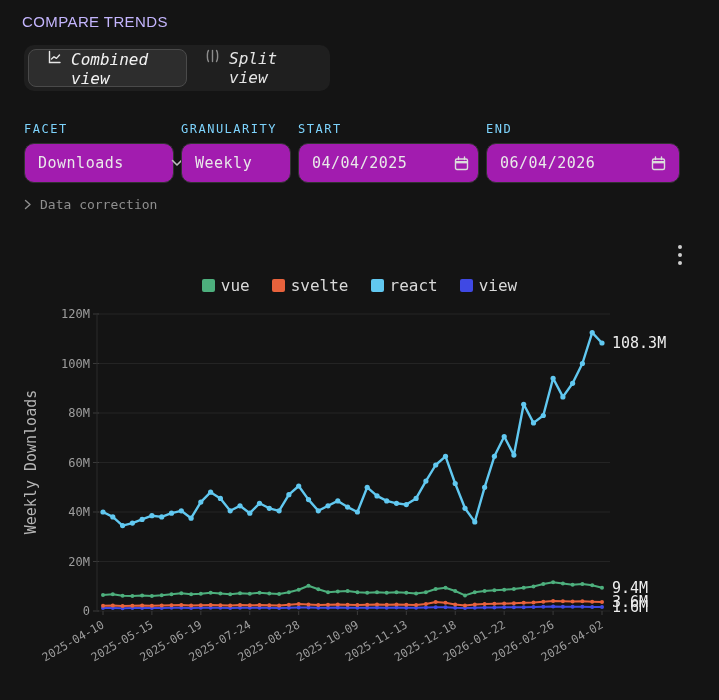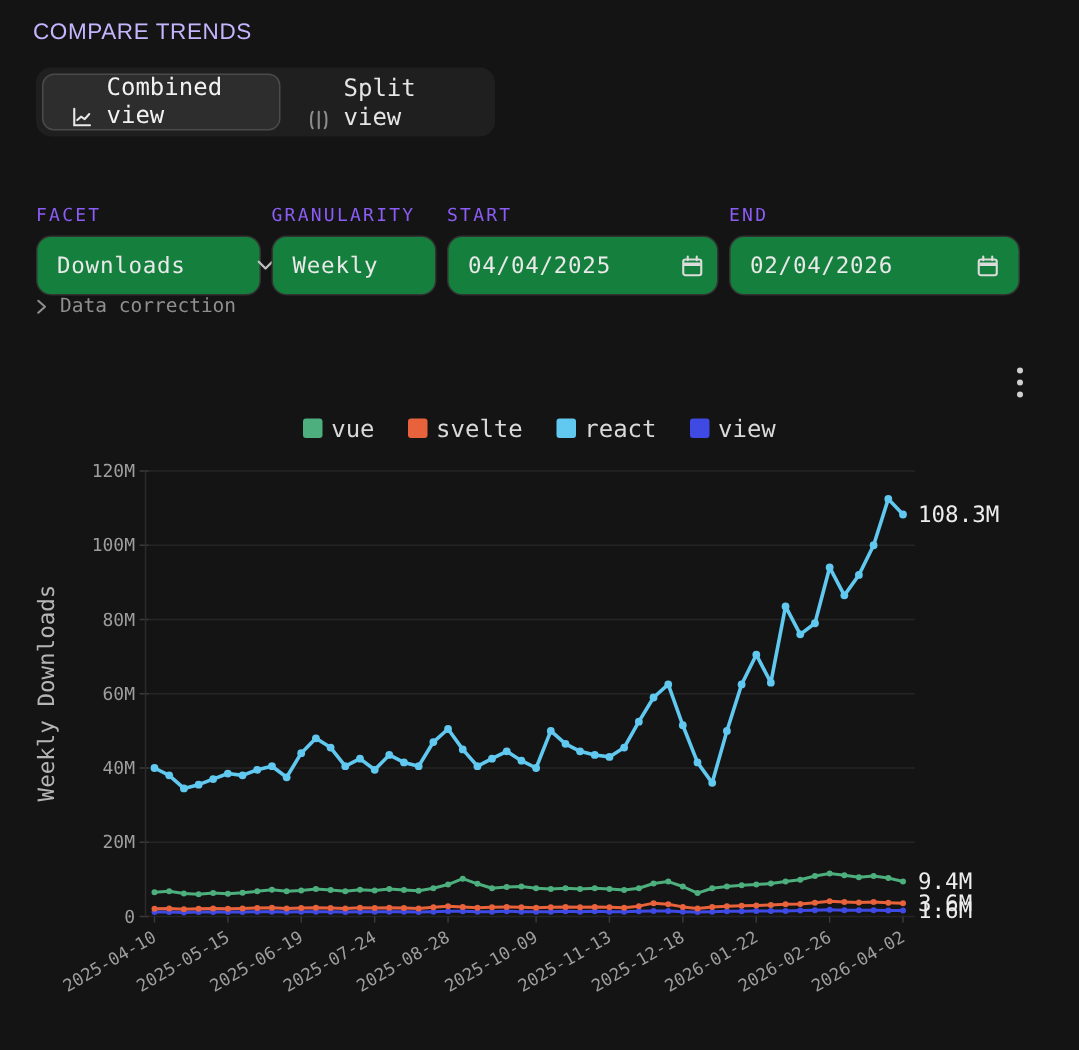--- a/index.html
+++ b/index.html
@@ -5,28 +5,28 @@
   html,body{margin:0;padding:0;background:#141414;}
   body{width:719px;height:700px;position:relative;overflow:hidden;
        font-family:"DejaVu Sans Mono",monospace;color:#e6e6e6;}
   .sans{font-family:"Liberation Sans",sans-serif;}
 
   .page-title{position:absolute;left:22px;top:13px;font-size:15px;color:#c4b5fd;
               letter-spacing:.4px;font-family:"Liberation Sans",sans-serif;}
 
   .view-toggle{position:absolute;left:24px;top:45px;height:46px;background:#1f1f1f;
                border-radius:10px;display:flex;align-items:center;padding:0 4px;box-sizing:border-box;width:306px;}
-  .toggle-btn{height:38px;display:flex;align-items:flex-end;gap:9px;padding:0 18px;
-              border-radius:8px;font-size:16px;cursor:pointer;box-sizing:border-box;}
+  .toggle-btn{height:38px;display:flex;align-items:flex-start;gap:9px;padding:0 18px;
+              border-radius:8px;font-size:16px;cursor:pointer;box-sizing:border-box;font-style:italic;}
   .toggle-btn.active{background:#2d2d2d;border:1px solid #4a4a4a;color:#f2f2f2;width:159px;}
   .toggle-btn.inactive{color:#e5e5e5;flex:1;justify-content:center;}
 
   .filters{position:absolute;left:24px;top:122px;display:flex;gap:7px;}
-  .filter label{display:block;font-size:12px;color:#8b5cf6;letter-spacing:1.5px;margin-bottom:7px;margin-top:14px;}
-  .control{height:40px;background:#15803d;border:1px solid #323232;border-radius:10px;
+  .filter label{display:block;font-size:12px;color:#7dd3fc;letter-spacing:1.5px;margin-bottom:7px;}
+  .control{height:40px;background:#a21caf;border:1px solid #323232;border-radius:10px;
            display:flex;align-items:center;justify-content:space-between;
            padding:0 13px;font-size:15px;color:#e9e9e9;box-sizing:border-box;cursor:pointer;gap:47px;}
   .ctl-facet{width:150px}.ctl-gran{width:110px}.ctl-start{width:181px}.ctl-end{width:194px}
   .control .val{letter-spacing:.5px;}
 
   .data-correction{position:absolute;left:24px;top:197px;display:flex;align-items:center;
                    gap:8px;font-size:13px;color:#8f8f8f;cursor:pointer;}
 
   .kebab{position:absolute;left:668px;top:242px;width:24px;height:26px;display:flex;
          flex-direction:column;align-items:center;justify-content:center;gap:4px;cursor:pointer;}
@@ -99,21 +99,21 @@
           <rect x="1.5" y="3" width="12" height="10.5" rx="1.5" stroke="#dcdcdc" stroke-width="1.4"></rect>
           <path d="M2 6.2 H13" stroke="#dcdcdc" stroke-width="2.4"></path>
           <path d="M4.5 1 V3.5 M10.5 1 V3.5" stroke="#dcdcdc" stroke-width="1.4" stroke-linecap="round"></path>
         </svg>
       </span>
     </div>
   </div>
   <div class="filter">
     <label>END</label>
     <div class="control ctl-end">
-      <span class="val">02/04/2026</span>
+      <span class="val">06/04/2026</span>
       <span style="display:flex">
         <svg width="15" height="15" viewBox="0 0 15 15" fill="none">
           <rect x="1.5" y="3" width="12" height="10.5" rx="1.5" stroke="#dcdcdc" stroke-width="1.4"></rect>
           <path d="M2 6.2 H13" stroke="#dcdcdc" stroke-width="2.4"></path>
           <path d="M4.5 1 V3.5 M10.5 1 V3.5" stroke="#dcdcdc" stroke-width="1.4" stroke-linecap="round"></path>
         </svg>
       </span>
     </div>
   </div>
 </div>

